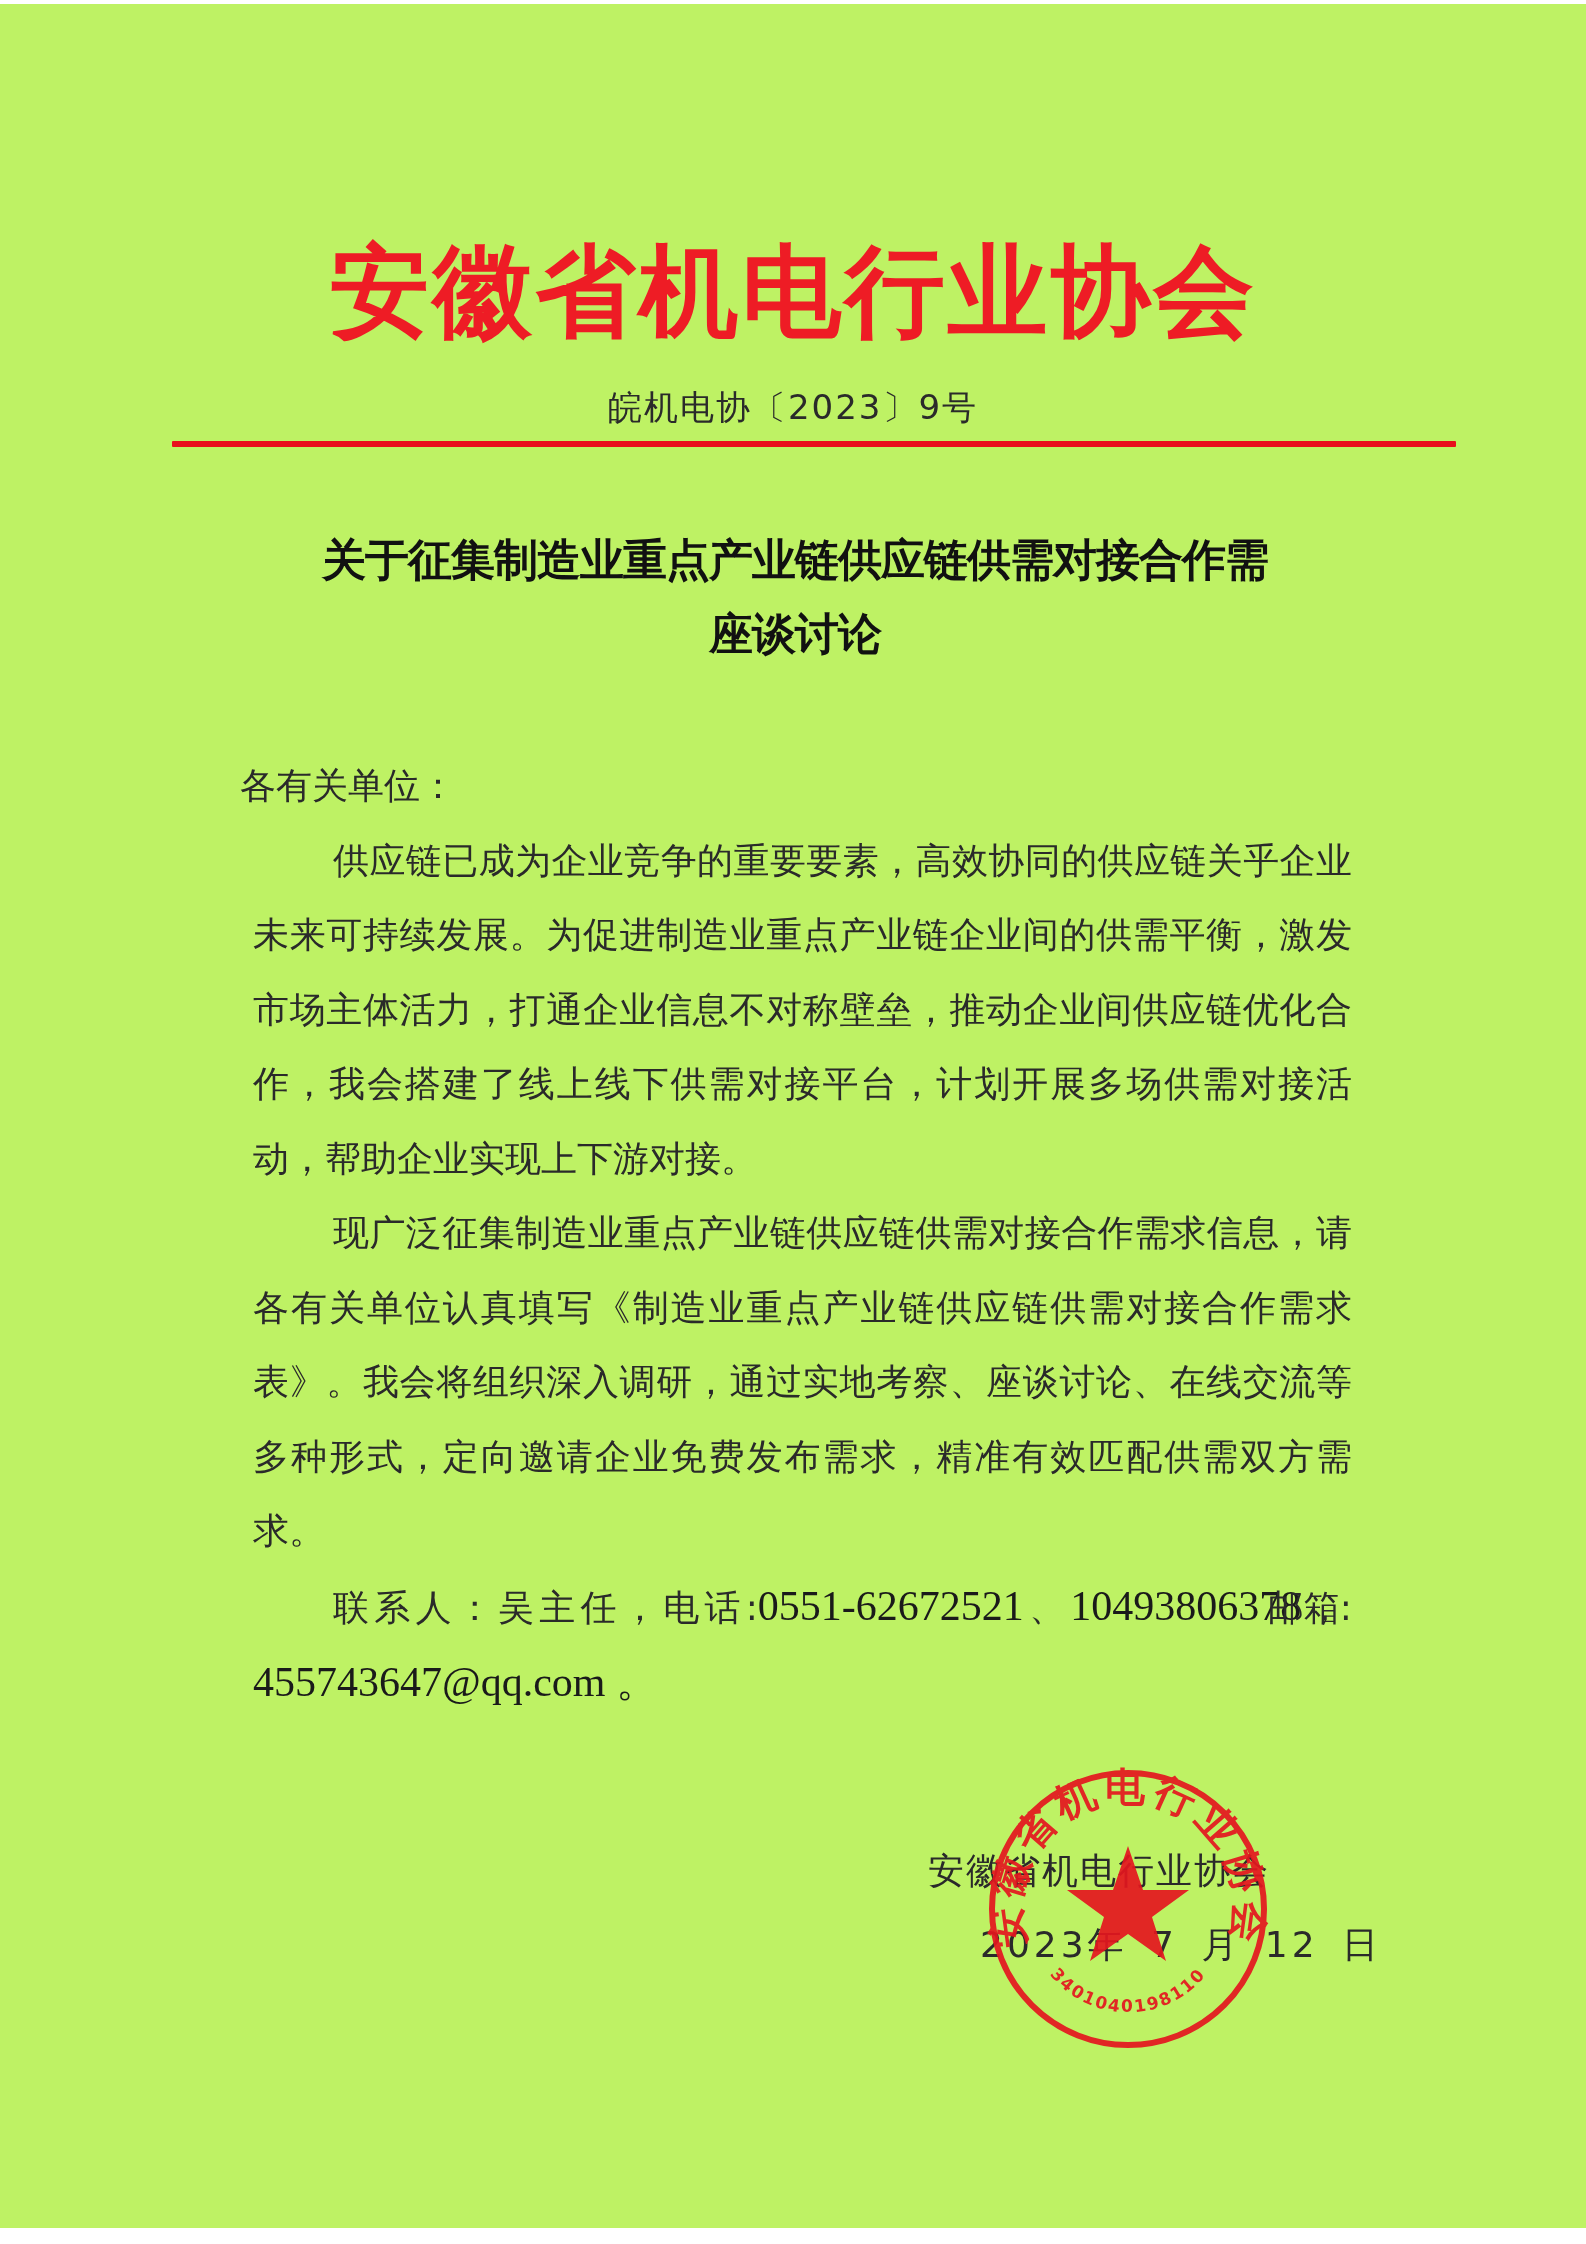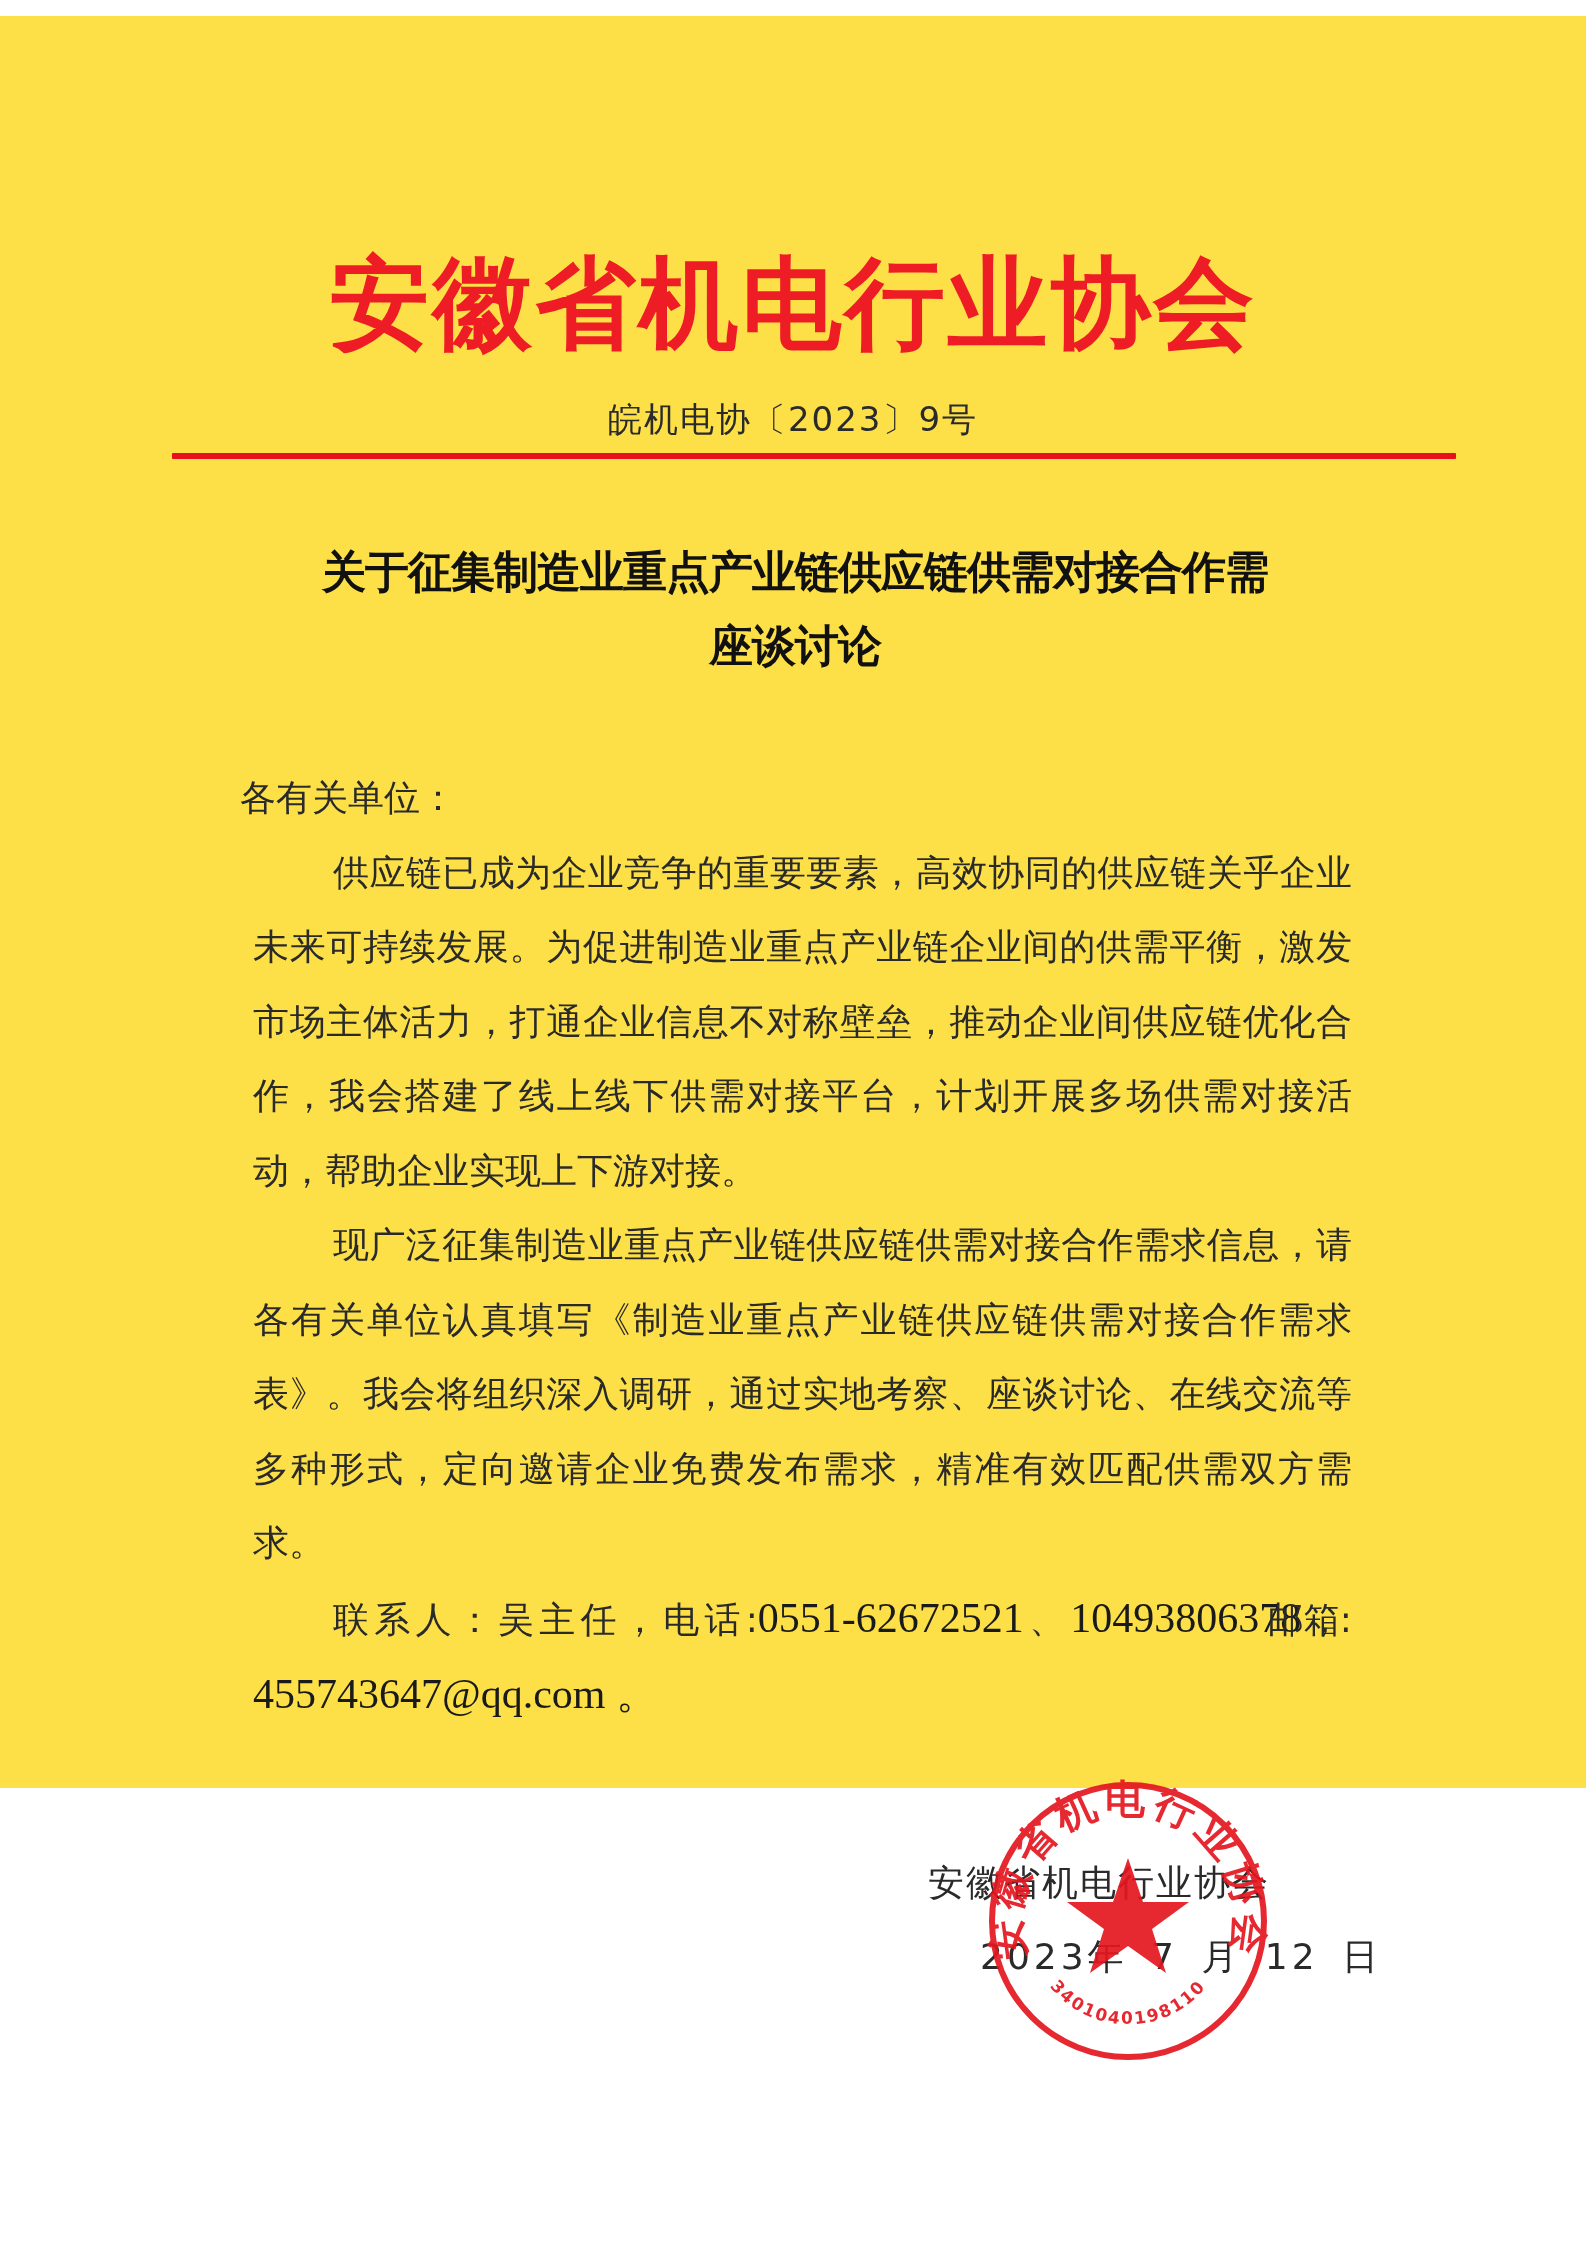--- a/index.html
+++ b/index.html
@@ -10,24 +10,24 @@
     body {
       width: 1586px;
       height: 2244px;
       position: relative;
       overflow: hidden;
       font-family: "DejaVu Serif", "Liberation Serif", serif;
       color: #222222;
     }
     .page {
       position: absolute;
-      left: 0; top: 16px;
+      left: 0; top: 4px;
       width: 1586px;
-      height: 1772px;
-      background: #fde047;
+      height: 2224px;
+      background: #bef264;
     }
     .org-title {
       position: absolute;
       left: 0;
       width: 1586px;
       top: 222px;
       text-align: center;
       font-family: "DejaVu Serif", "Liberation Serif", serif;
       font-weight: bold;
       font-size: 100px;

